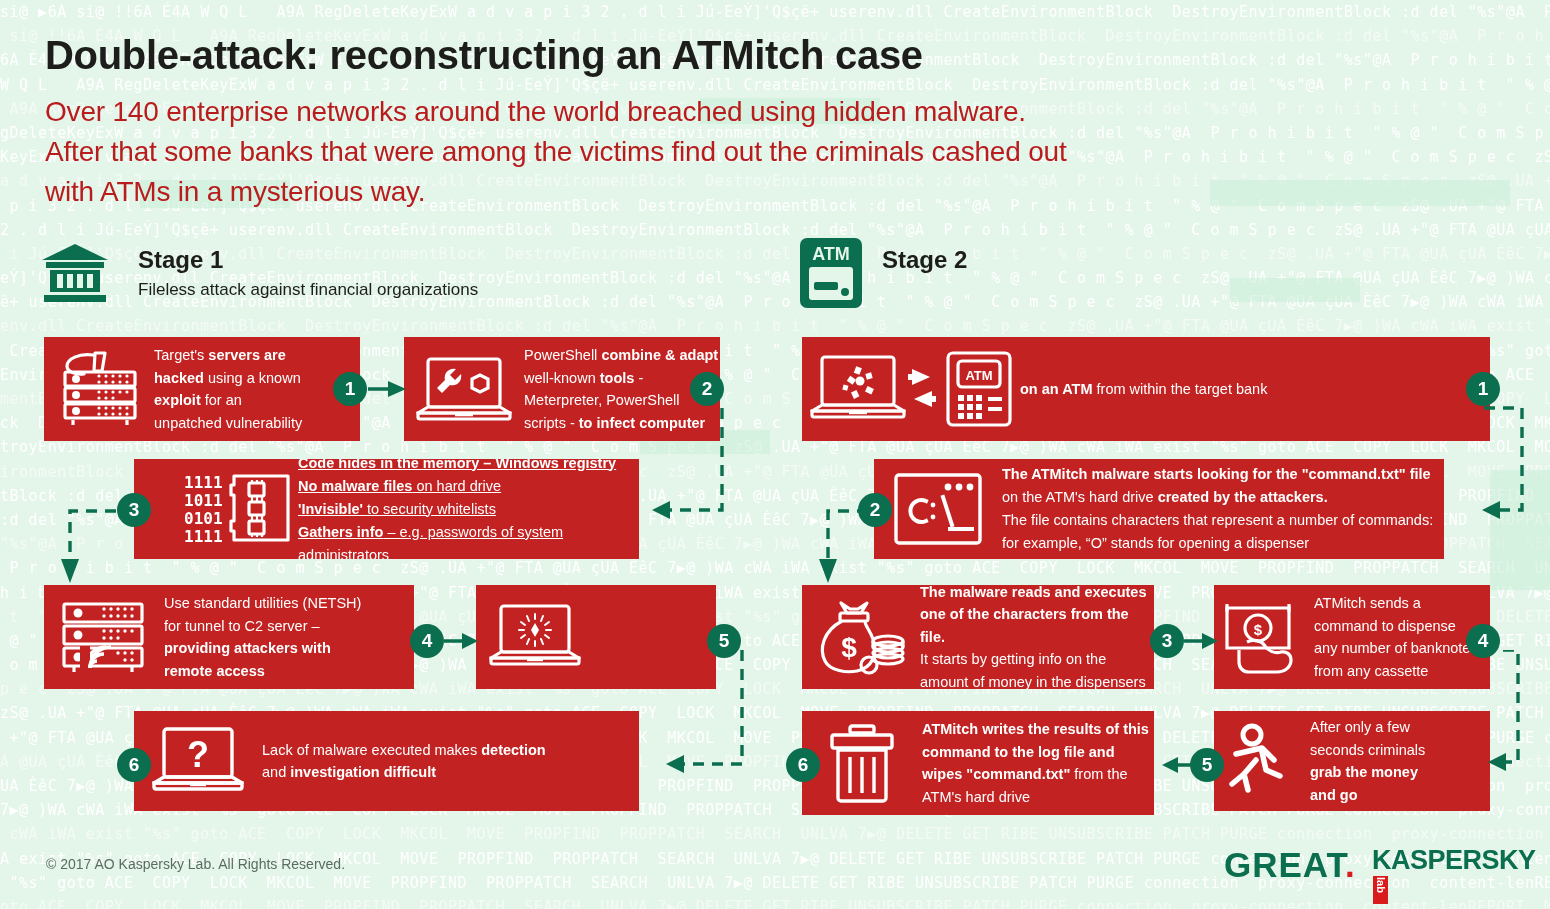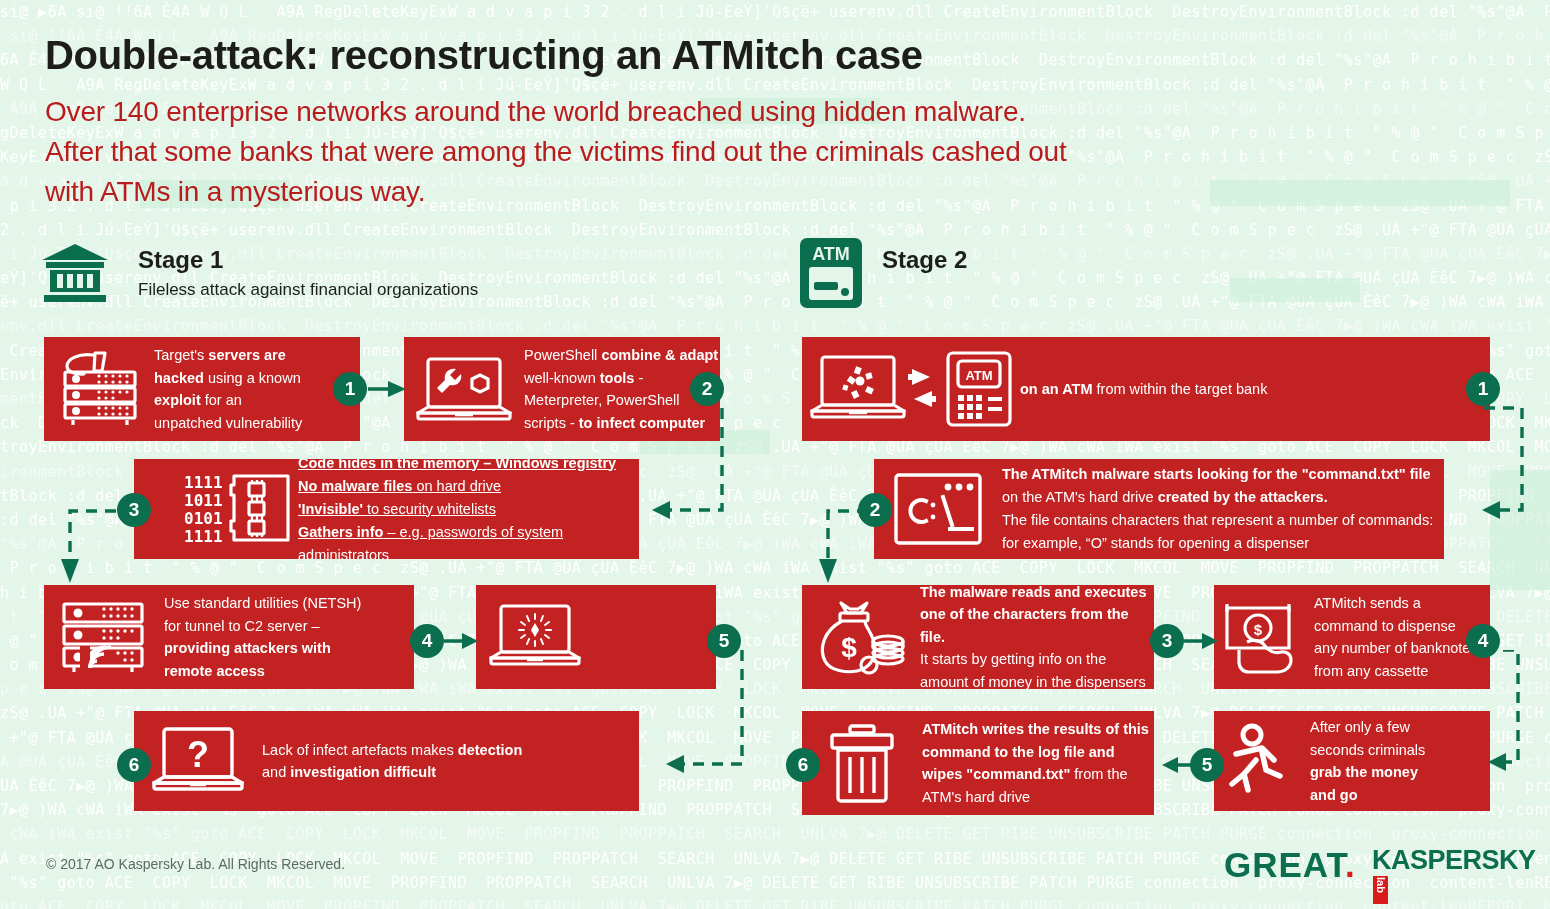--- a/index.html
+++ b/index.html
@@ -398,21 +398,21 @@
         <g fill="none" stroke="#fff" stroke-width="3.4">
           <rect x="18" y="6" width="68" height="48" rx="3"></rect>
           <path d="M8 60 l10 -6 h68 l10 6 z" stroke-linejoin="round"></path>
           <path d="M8 60 h88 v4 a2 2 0 0 1 -2 2 H10 a2 2 0 0 1 -2 -2 z"></path>
           <path d="M44 62 h16" stroke-width="2.4"></path>
         </g>
         <text x="52" y="44" text-anchor="middle" font-family="Liberation Sans, sans-serif" font-size="36" font-weight="bold" fill="#fff">?</text>
       </svg>
     </div>
     <div class="bx-text">
-        <div><span>Lack of infect artefacts makes </span><b>detection</b></div>
+        <div><span>Lack of malware executed makes </span><b>detection</b></div>
         <div><span>and </span><b>investigation difficult</b></div>
       </div>
   </div>
   <div class="badge" style="left:117px;top:748px;">6</div>
 
   <div class="box" style="left:802px;top:337px;width:688px;height:104px;">
     <div class="bx-icon" style="width:218px;">
       <svg width="206" height="80" viewBox="0 0 206 80">
 
         <g fill="none" stroke="#fff" stroke-width="3.2">

